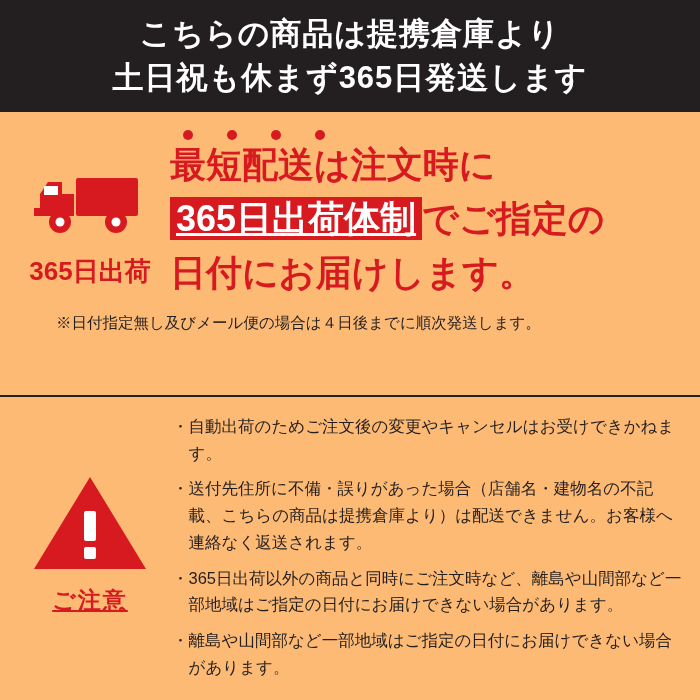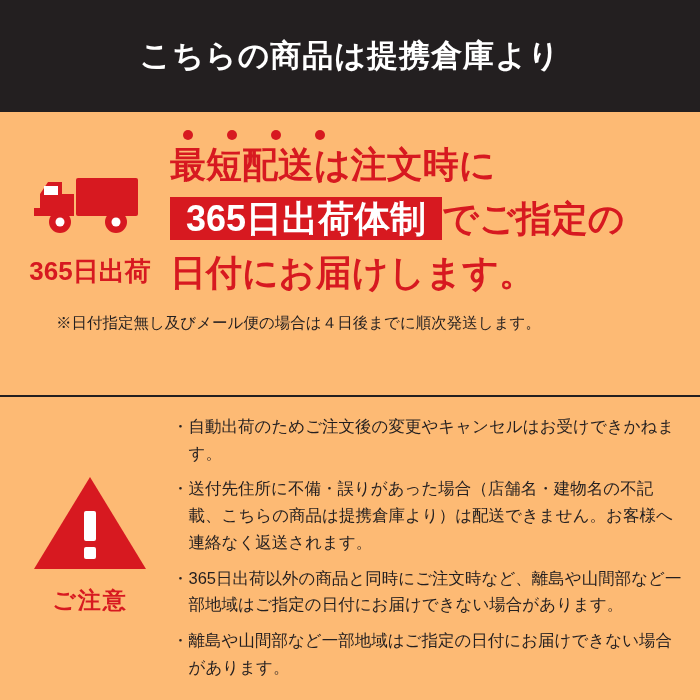--- a/index.html
+++ b/index.html
@@ -96,21 +96,22 @@
   
   .dots {
     height: 14px;
     display: block;
     margin-left: 2px;
     margin-bottom: -4px;
   }
   .msg-line .hl {
     background: #d71920;
     color: #ffffff;
-    padding: 1px 16px;
+    padding: 1px 6px;
+    text-decoration: underline;
   }
 
   .note {
     margin-top: 12px;
     padding-left: 42px;
     font-size: 15.5px;
     color: #231f20;
     line-height: 1.4;
     white-space: nowrap;
   }
@@ -132,20 +133,21 @@
     justify-content: flex-start;
     padding-top: 62px;
   }
   .caution-label {
     margin-top: 8px;
     color: #d71920;
     font-size: 23px;
     font-weight: bold;
     letter-spacing: 2px;
     white-space: nowrap;
+    text-decoration: underline;
   }
   .caution-list {
     flex: 1 1 auto;
     padding-top: 2px;
     padding-left: 6px;
   }
   .caution-item {
     display: flex;
     flex-direction: row;
     font-size: 16.5px;
@@ -162,20 +164,21 @@
     flex: 1 1 auto;
   }
 </style>
 </head>
 <body>
 
 <div class="banner">
 
   <div class="header">
     <div class="header-line">こちらの商品は提携倉庫より</div>
+    <div class="header-line">土日祝も休まず365日発送します</div>
   </div>
 
   <div class="middle">
     <div class="middle-top">
 
       <div class="truck-block">
         <span>
           <svg class="truck-svg" width="120" height="80" viewBox="0 0 120 80" aria-hidden="true">
             <g fill="#d71920">
 

